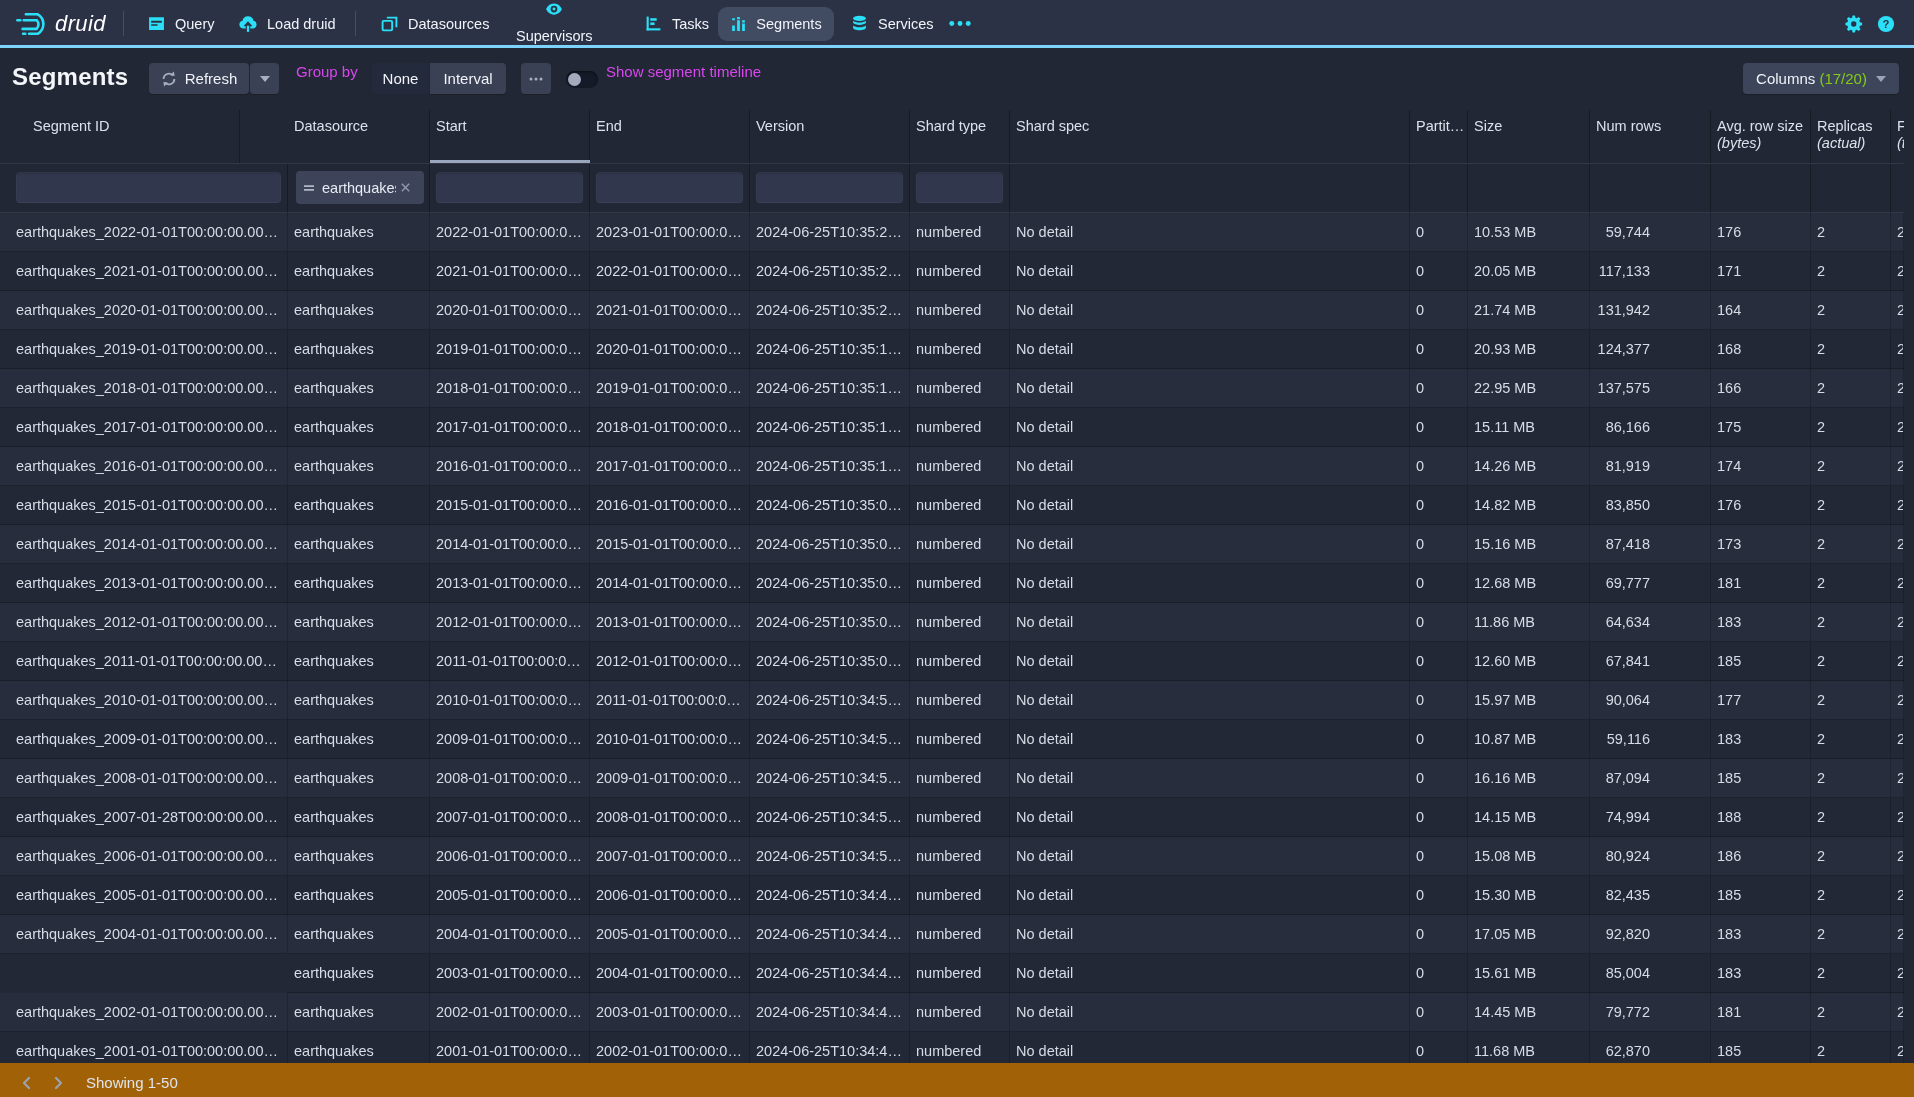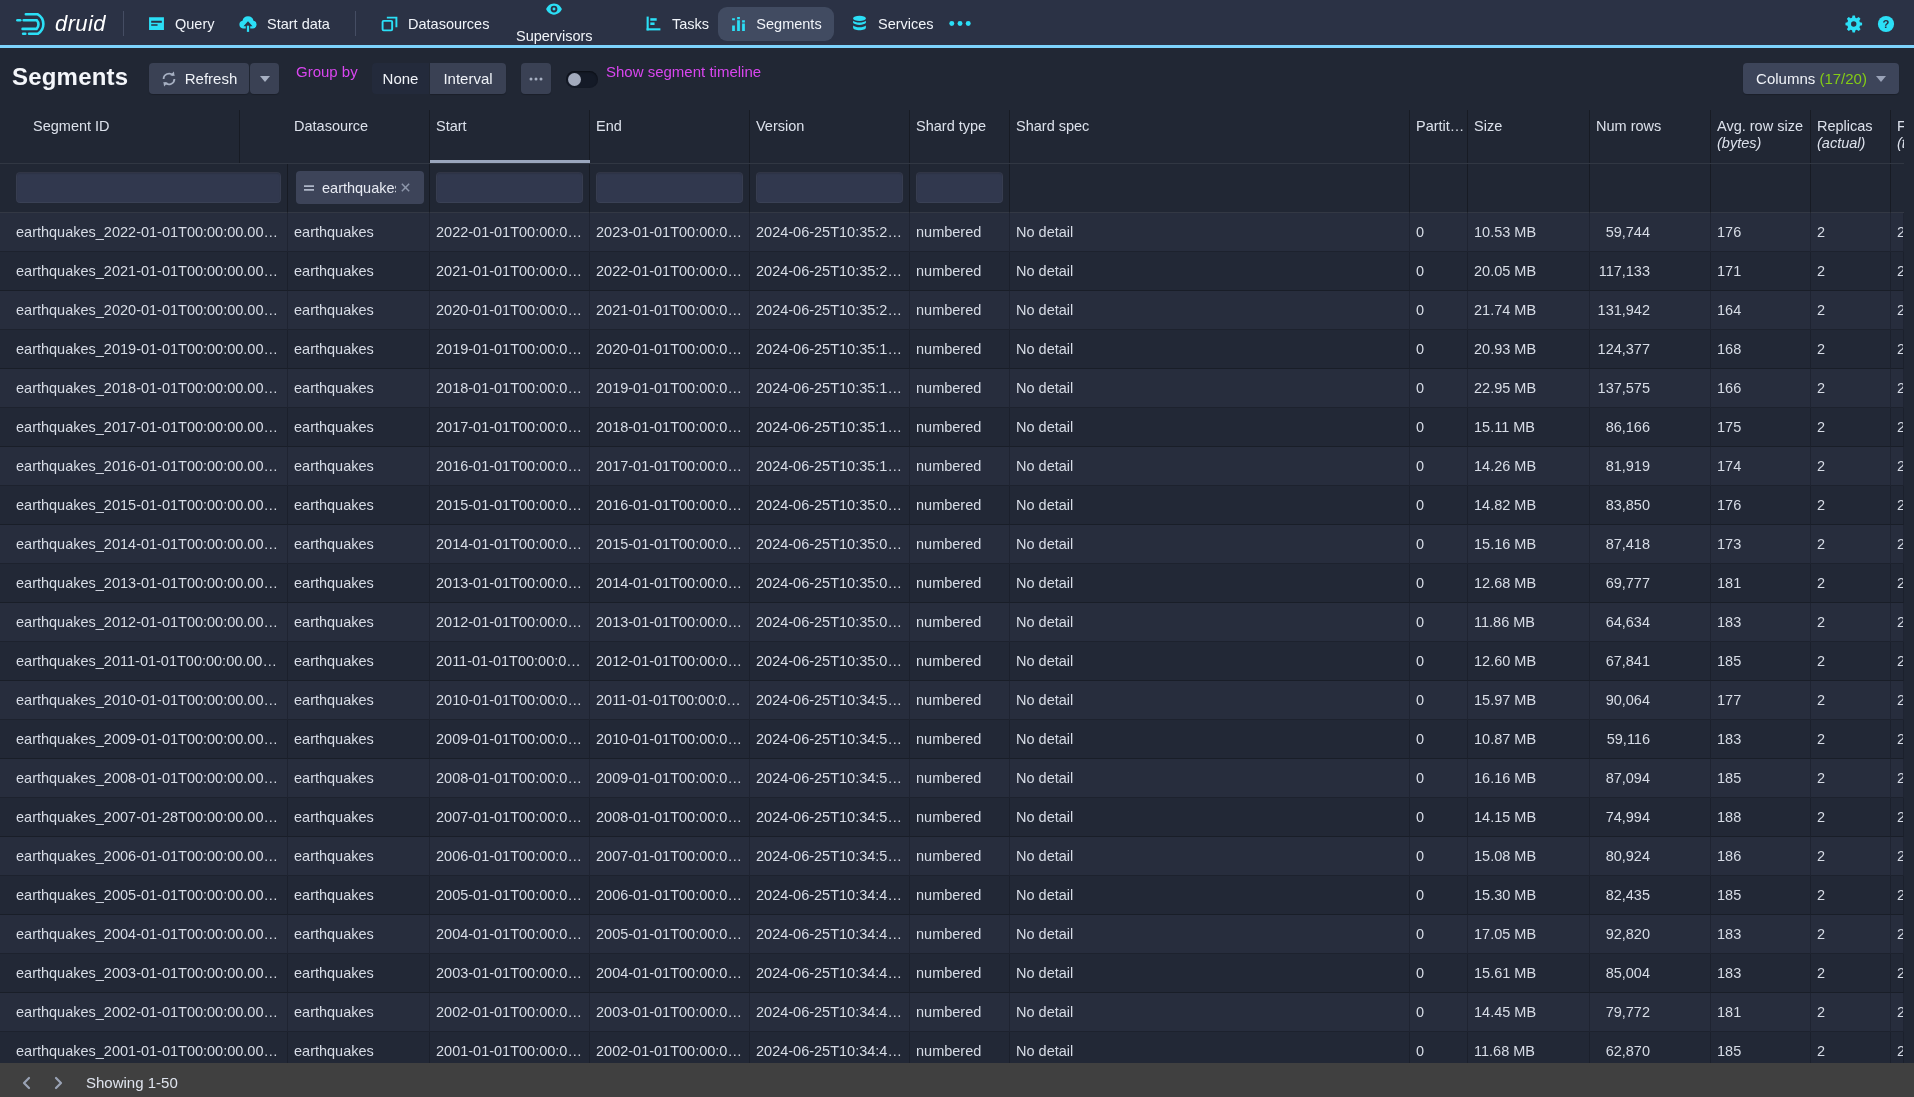--- a/index.html
+++ b/index.html
@@ -51,21 +51,21 @@
 .c-stype{left:910px;width:100px;}
 .c-sspec{left:1010px;width:400px;}
 .c-part{left:1410px;width:58px;}
 .c-size{left:1468px;width:122px;}
 .c-nrows{left:1590px;width:121px;}
 .c-avg{left:1711px;width:100px;}
 .c-repl{left:1811px;width:80px;}
 .c-factor{left:1891px;width:13px;}
 
 
-.pager { position:absolute; left:0; top:1063px; width:1914px; height:34px; background:#404040; padding-top:5px;
+.pager { position:absolute; left:0; top:1063px; width:1914px; height:34px; background:#a16207; padding-top:5px;
   display:flex; align-items:center; color:#d4dae4; }
 </style>
 </head>
 <body>
 
 <div class="navbar">
   <div class="nitem" style="left:16px;">
     <svg width="37" height="26" viewBox="0 0 34 24">
       <g fill="none" stroke="#2bdff6" stroke-width="2.4" stroke-linecap="round">
         <path d="M9 3 H20 A10.4 10.4 0 0 1 20 21 H12"></path>
@@ -81,21 +81,21 @@
     <svg width="17" height="17" viewBox="0 0 16 16">
         <path fill="#2bdff6" fill-rule="evenodd" d="M1 2h14v12H1zm2 3.5h10v1.7H3zm0 3.1h6v1.5H3z"></path>
       </svg>
     <span>Query</span>
   </div>
   <div class="nitem" style="left:239px;">
     <svg width="18" height="18" viewBox="0 0 16 16">
         <path fill="#2bdff6" d="M8 1a5 5 0 0 1 4.9 4.1A3.5 3.5 0 0 1 12.5 12H10v-2h2l-4-4.5L4 10h2v2H3.5A3.5 3.5 0 0 1 3.1 5.1 5 5 0 0 1 8 1z"></path>
         <rect x="7" y="9.5" width="2" height="5.5" fill="#2bdff6"></rect>
       </svg>
-    <span>Start data</span>
+    <span>Load druid</span>
   </div>
   <div class="nav-divider" style="left:355px;"></div>
   <div class="nitem" style="left:381px;">
     <svg width="17" height="17" viewBox="0 0 16 16" fill="none" stroke="#2bdff6" stroke-width="1.8">
         <rect x="1.5" y="5.5" width="9" height="9" rx="1"></rect>
         <path d="M5.5 2.5 h9 v9"></path>
       </svg>
     <span>Datasources</span>
   </div>
   <div class="nitem" style="left:516px;flex-direction:column;">
@@ -520,21 +520,20 @@
         <div class="c c-stype">numbered</div>
         <div class="c c-sspec">No detail</div>
         <div class="c c-part">0</div>
         <div class="c c-size">17.05 MB</div>
         <div class="c c-nrows"><span class="num">92,820</span></div>
         <div class="c c-avg">183</div>
         <div class="c c-repl">2</div>
         <div class="c c-factor">2</div>
       </div>
 <div class="tr even">
-        <div class="c c-segid">earthquakes_2003-01-01T00:00:00.00…</div>
         <div class="c c-ds">earthquakes</div>
         <div class="c c-start">2003-01-01T00:00:0…</div>
         <div class="c c-end">2004-01-01T00:00:0…</div>
         <div class="c c-version">2024-06-25T10:34:4…</div>
         <div class="c c-stype">numbered</div>
         <div class="c c-sspec">No detail</div>
         <div class="c c-part">0</div>
         <div class="c c-size">15.61 MB</div>
         <div class="c c-nrows"><span class="num">85,004</span></div>
         <div class="c c-avg">183</div>

